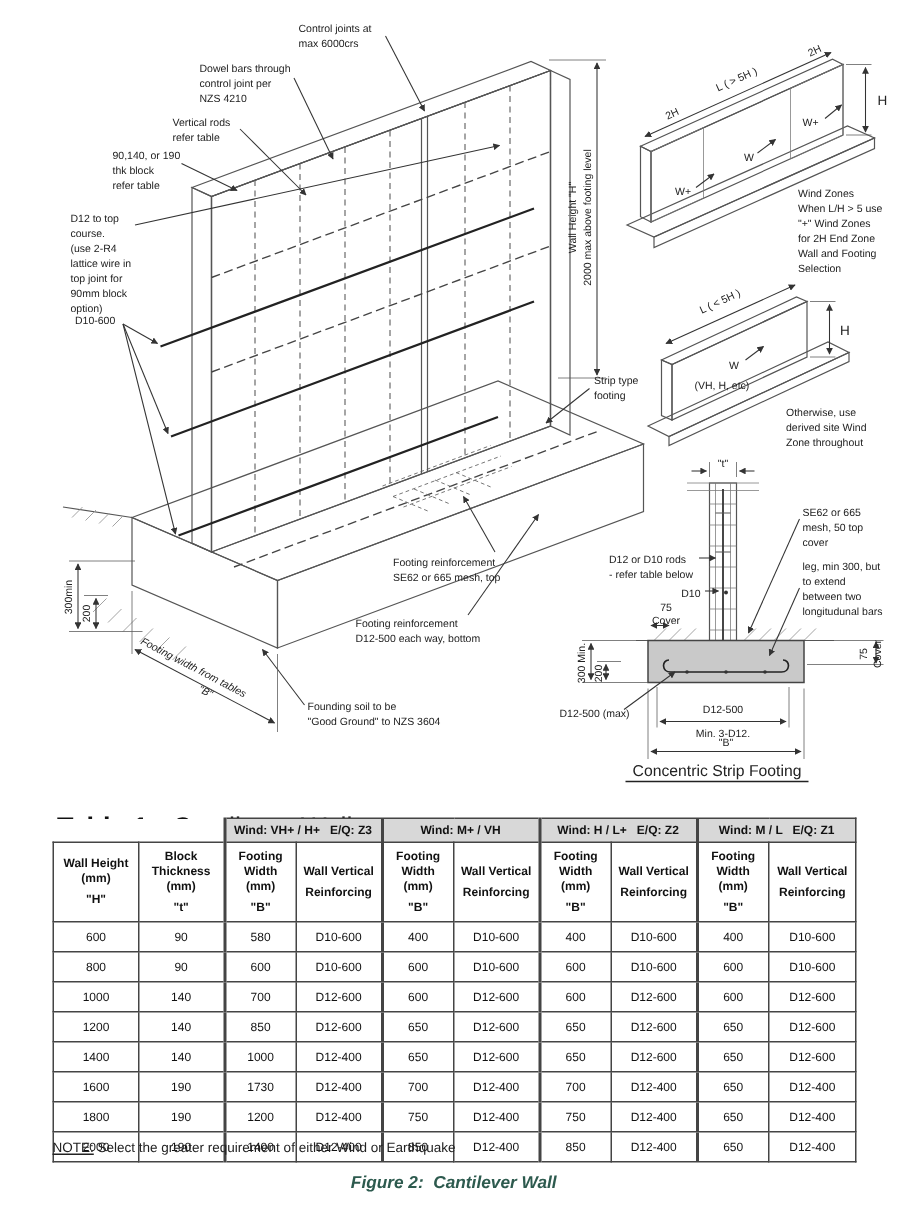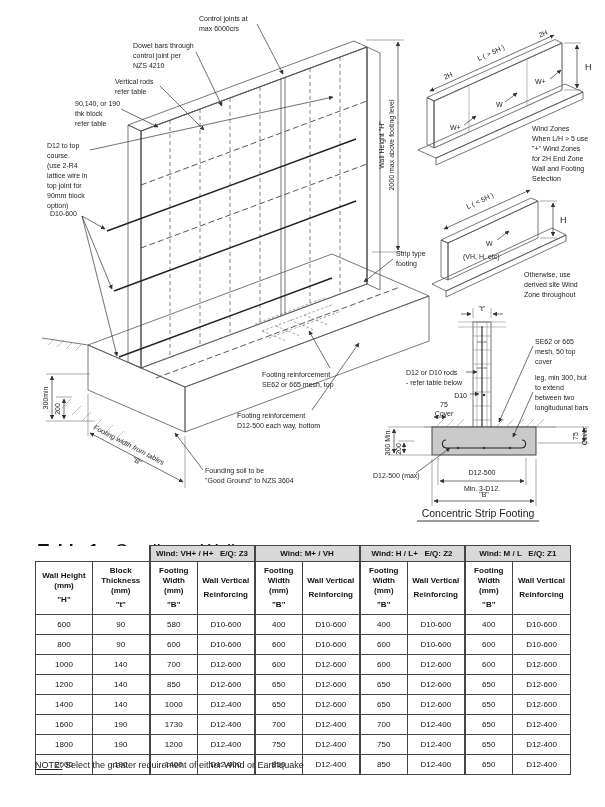--- a/index.html
+++ b/index.html
@@ -417,14 +417,15 @@
           <td class="gsep">850</td>
           <td>D12-400</td>
           <td class="gsep">650</td>
           <td>D12-400</td>
         </tr>
       </tbody>
 </table>
 
 <div class="note-line"><span class="note-label">NOTE:</span><span> Select the greater requirement of either Wind or Earthquake</span></div>
 
+<div class="fig-caption">Figure 2:  Cantilever Wall</div>
 
 </div>
 
 </body></html>

